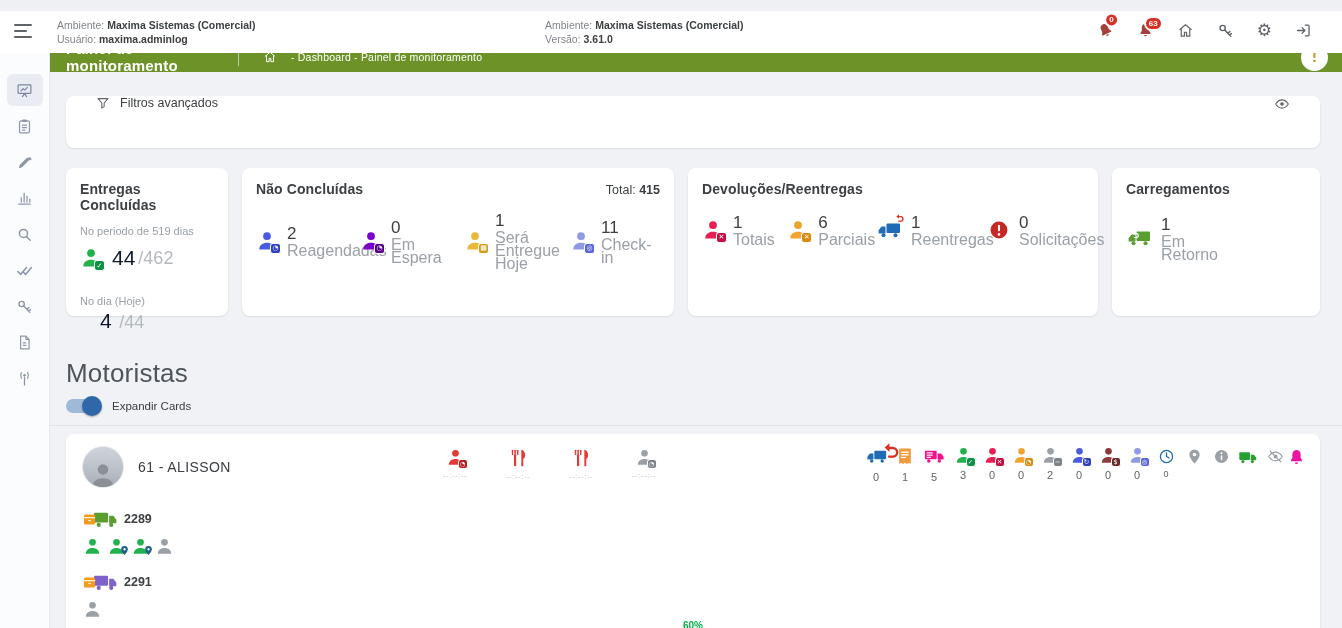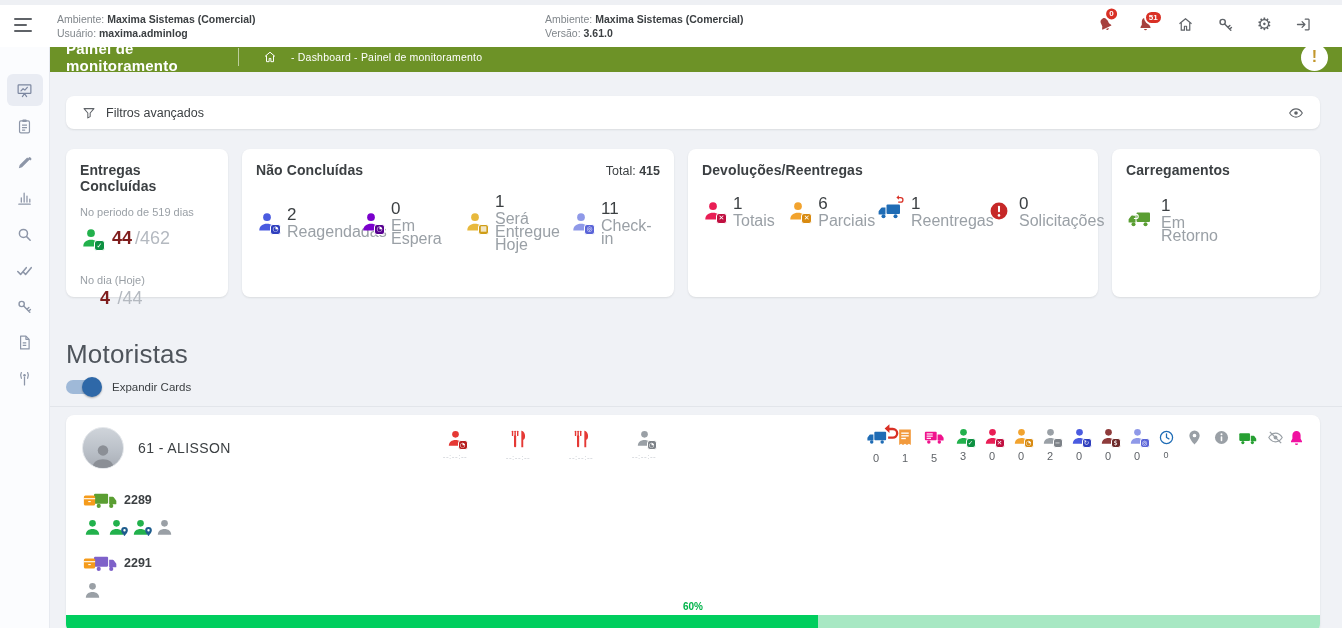--- a/index.html
+++ b/index.html
@@ -2,21 +2,21 @@
 <html><head>
 <meta charset="utf-8">
 <style>
   * { margin:0; padding:0; box-sizing:border-box; }
   html,body { width:1342px; height:628px; overflow:hidden; background:#eef0f4;
               font-family:"Liberation Sans", sans-serif; color:#3c4043; }
 
   svg.ic { display:block; fill:currentColor; }
 
   
-  .topbar { position:absolute; top:5px; left:0; right:0; height:42px; background:#fff; z-index:5; }
+  .topbar { position:absolute; top:11px; left:0; right:0; height:42px; background:#fff; z-index:5; }
   .hamburger { position:absolute; left:14px; top:13px; width:22px; height:16px; cursor:pointer; }
   .hamburger span { display:block; height:2px; background:#5f6368; border-radius:1px; margin-bottom:4px; }
   .hamburger span:nth-child(1){width:18px;} .hamburger span:nth-child(2){width:13px;} .hamburger span:nth-child(3){width:18px;}
   .envblock { position:absolute; top:7px; font-size:10.5px; line-height:14px; color:#80868b; }
   .envblock.l1 { left:57px; } .envblock.l2 { left:545px; }
   .envblock b { color:#3c4043; font-weight:bold; }
   .top-icons { position:absolute; right:30px; top:11px; display:flex; align-items:center; gap:23px; }
   .tico { position:relative; color:#5f6368; cursor:pointer; }
   .tico .ic { width:17px; height:17px; }
   .bell1 { color:#a6403d; transform:rotate(-25deg); }
@@ -43,21 +43,21 @@
              border-right:1px solid #e7eaf0; z-index:3; padding-top:32px; }
   .side-item { width:36px; height:32px; margin:0 auto 4px auto; border-radius:6px;
                display:flex; align-items:center; justify-content:center; color:#8d96a8; cursor:pointer; }
   .side-item .ic { width:17px; height:17px; }
   .side-item.active { background:#e9ecf3; color:#7c87a0; }
 
   
   .content { position:absolute; left:50px; top:72px; right:0; bottom:0; background:#f0f2f6; overflow:hidden; }
   .card { background:#fff; border-radius:8px; box-shadow:0 1px 2px rgba(60,64,67,.12); }
 
-  .filter-card { margin:24px 22px 0 16px; height:33px; display:flex; align-items:center; padding:0 16px; }
+  .filter-card { margin:24px 22px 0 16px; height:52px; display:flex; align-items:flex-start; padding:0 30px; }
   .filter-card .ic { width:14px; height:14px; color:#5f6368; }
   .filter-card .flabel { font-size:12.5px; margin-left:10px; color:#3c4043; }
   .filter-card .eye { margin-left:auto; color:#9aa0a6; cursor:pointer; }
   .filter-card .eye .ic { width:16px; height:16px; }
 
   .cards-row { margin:20px 22px 0 16px; display:grid; grid-template-columns:162px 432px 410px 1fr; gap:14px; }
   .sumcard { height:148px; padding:13px 14px; position:relative; }
   .sumcard h3 { font-size:14px; font-weight:bold; color:#3c4043; letter-spacing:.1px; }
   .muted { font-size:11px; color:#9aa0a6; }
   .total-tag { font-size:12.5px; color:#3c4043; } .total-tag b { font-weight:bold; }
@@ -98,21 +98,21 @@
   .truckico .ret .ic { width:11px; height:11px; }
   .truckico .ret-in { position:absolute; top:4px; left:5px; width:10px; height:10px; color:#fff; }
   .truckico .ret-in .ic { width:10px; height:10px; }
 
   .card2-grid { display:grid; grid-template-columns:104px 104px 106px 1fr; row-gap:13px; margin-top:14px; }
   .card3-flex { display:flex; gap:0; margin-top:16px; }
   .card3-flex .stat { width:96px; }
   .card3-flex .stat:nth-child(2){ width:100px; }
 
   .ec-statrow { display:flex; align-items:center; margin-top:9px; }
-  .ec-val { font-size:18px; font-weight:bold; color:#7f1d1d; margin-left:10px; }
+  .ec-val { font-size:21px; font-weight:normal; color:#0f172a; margin-left:10px; }
   .ec-tot { font-size:18px; color:#b4b9c0; margin-left:3px; }
 
   
   .motoristas-title { margin:42px 0 0 16px; font-size:26px; font-weight:normal; color:#4e545b; letter-spacing:.2px; }
   .toggle-row { margin:10px 0 0 16px; display:flex; align-items:center; gap:12px; cursor:pointer; }
   .switch { position:relative; width:34px; height:14px; border-radius:7px; background:#9fb9d8; flex:none; }
   .switch .knob { position:absolute; right:-2px; top:-3px; width:20px; height:20px; border-radius:50%;
                   background:#2e68a8; box-shadow:0 1px 2px rgba(0,0,0,.3); }
   .toggle-lbl { font-size:11.5px; color:#3c4043; }
   .sect-div { margin-top:12px; border-bottom:1px solid #e2e5ea; }
@@ -347,21 +347,21 @@
     <span class="tico bell1">
         <svg class="ic">
           <use href="#sym-bell"></use>
         </svg>
         <span class="nbadge">0</span>
       </span>
     <span class="tico bell2">
         <svg class="ic">
           <use href="#sym-bell"></use>
         </svg>
-        <span class="nbadge">51</span>
+        <span class="nbadge">63</span>
       </span>
     <span class="tico">
         <svg class="ic">
           <use href="#sym-home"></use>
         </svg>
       </span>
     <span class="tico">
         <svg class="ic">
           <use href="#sym-key"></use>
         </svg>

